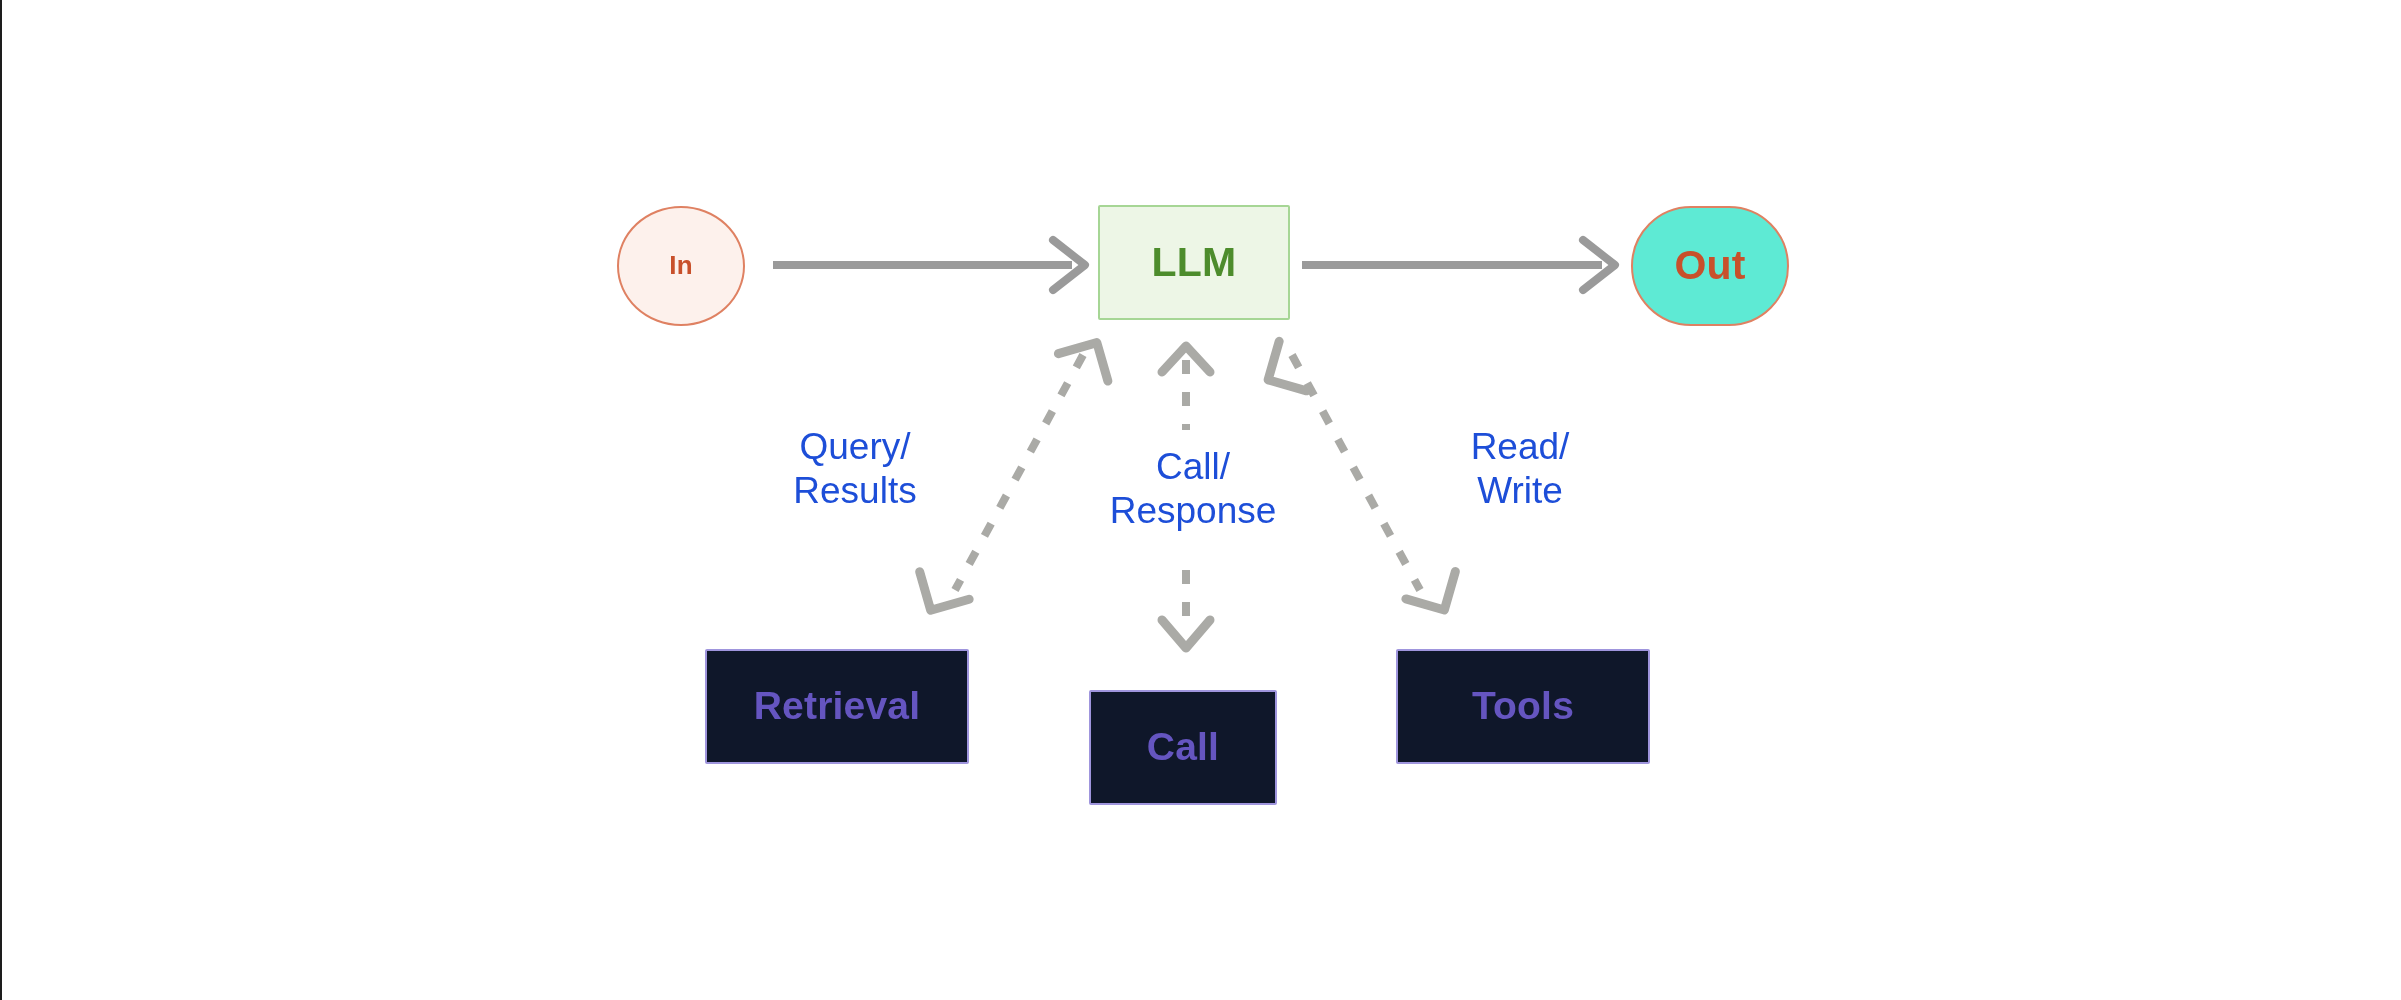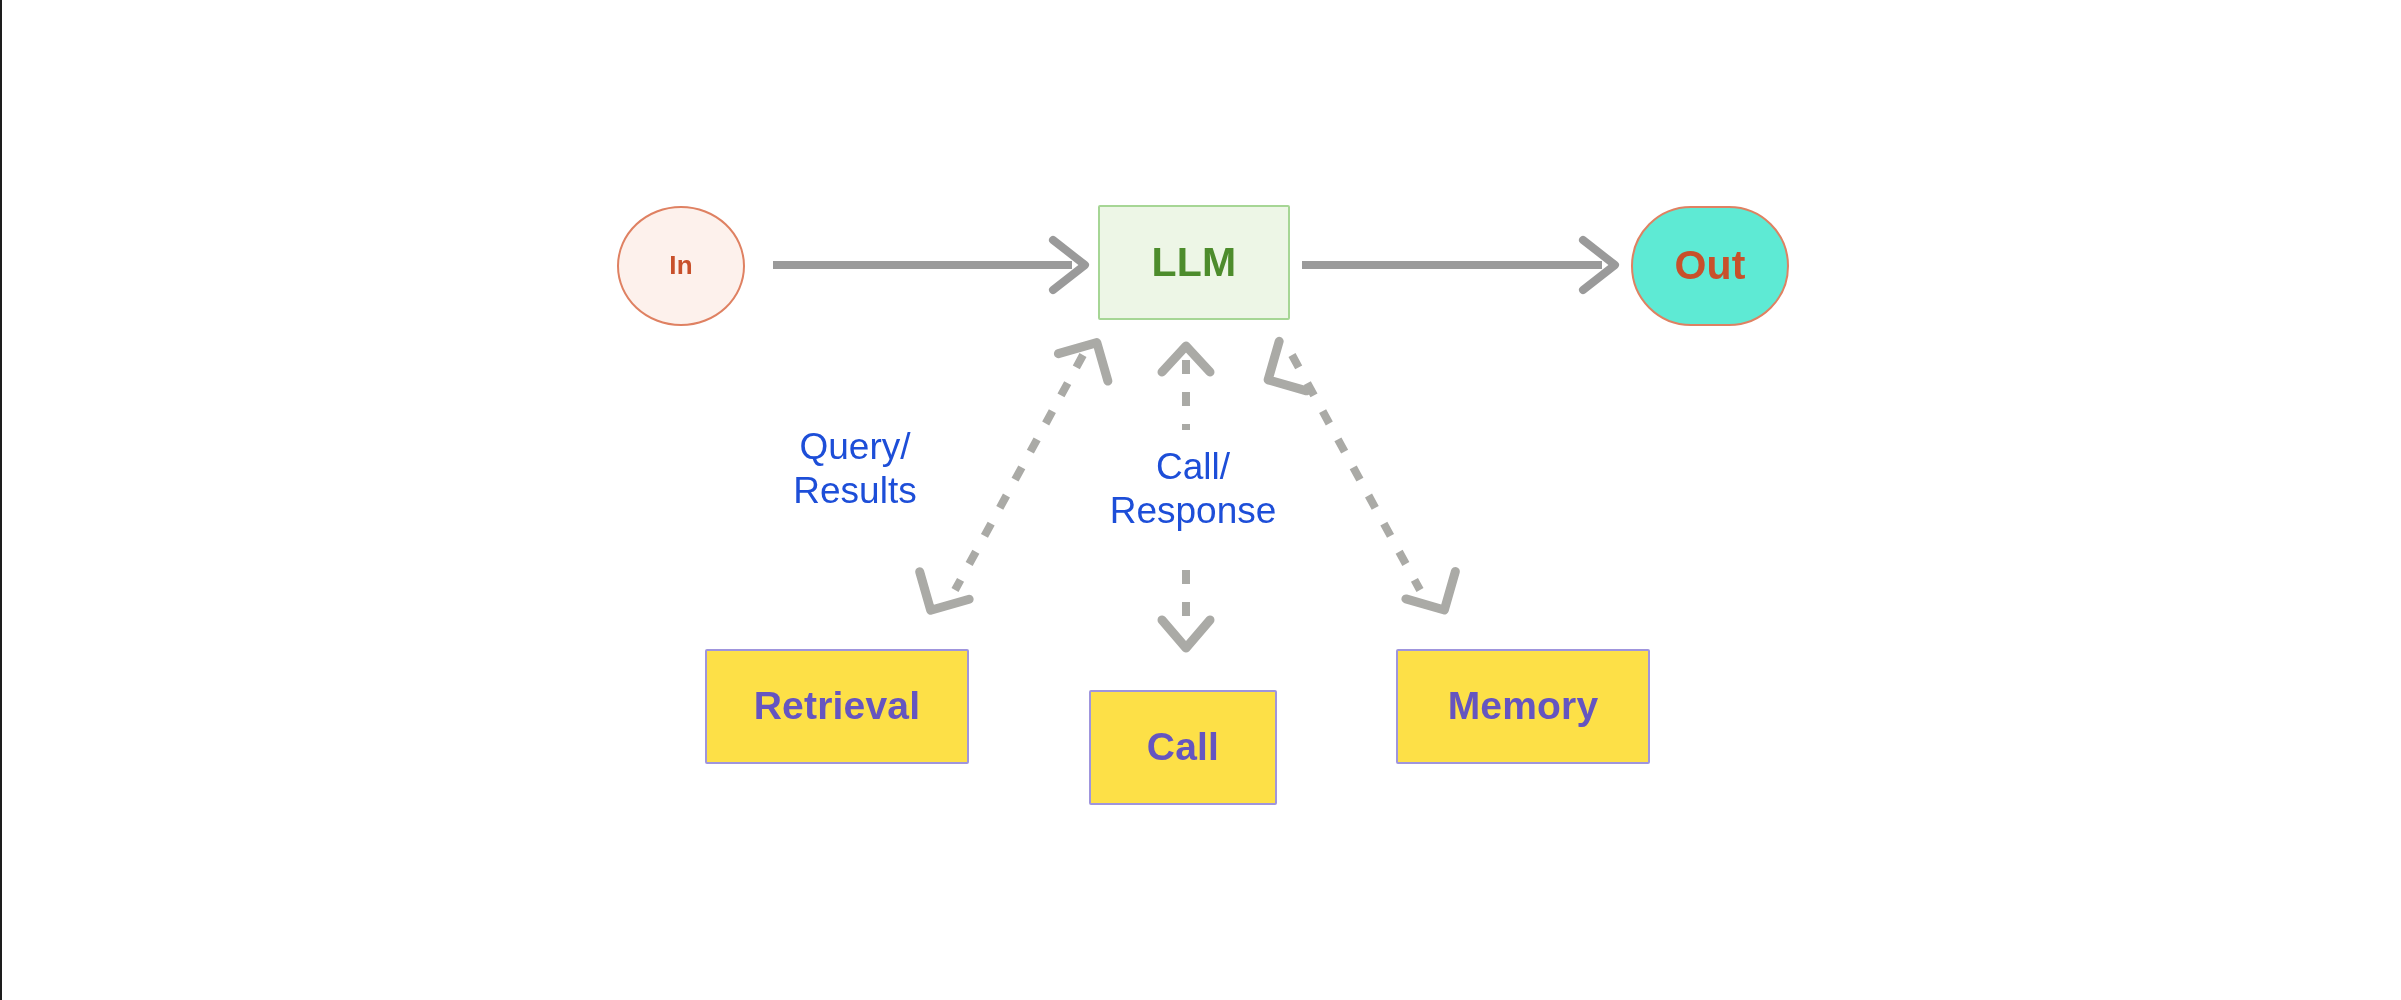--- a/index.html
+++ b/index.html
@@ -106,21 +106,21 @@
   }
   #node-out .node-label {
     font-size: 41px;
     font-weight: 700;
     color: #c8502b;
     letter-spacing: 0.2px;
   }
 
   
   .component-box {
-    background: #fde047;
+    background: #0f172a;
     border: 2px solid #9f95dd;
     border-radius: 2px;
   }
   .component-box .node-label {
     font-size: 39px;
     font-weight: 700;
     color: #6555c0;
     letter-spacing: 0.2px;
   }
   #node-retrieval {
@@ -229,23 +229,25 @@
 
   <div id="node-retrieval" class="node component-box">
     <span class="node-label">Retrieval</span>
   </div>
 
   <div id="node-tools" class="node component-box">
     <span class="node-label">Call</span>
   </div>
 
   <div id="node-memory" class="node component-box">
-    <span class="node-label">Memory</span>
+    <span class="node-label">Tools</span>
   </div>
 
   <div id="edge-label-query" class="edge-label">Query/
 Results</div>
 
   <div id="edge-label-call" class="edge-label">Call/
 Response</div>
 
+  <div id="edge-label-read" class="edge-label">Read/
+Write</div>
 
 </div>
 
 </body></html>

